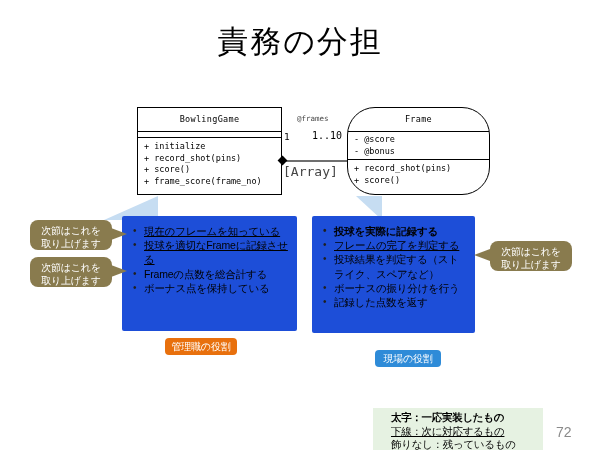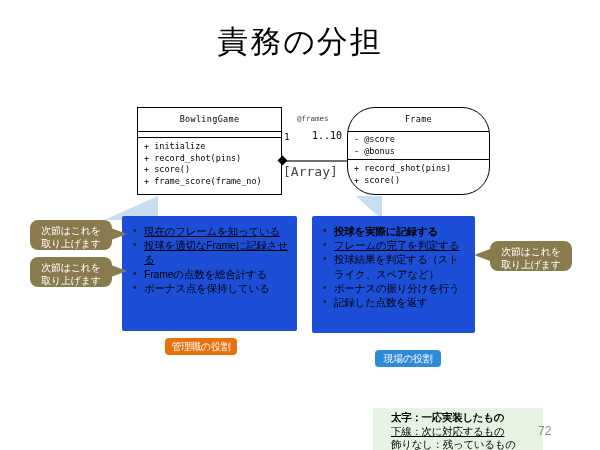--- a/index.html
+++ b/index.html
@@ -223,23 +223,23 @@
     line-height: 13.5px;
     color: #000000;
     letter-spacing: -0.3px;
   }
   #legend .lg-bold { font-weight: bold; }
   #legend .lg-underline { text-decoration: underline; }
 
   
   #page-number {
     position: absolute;
-    left: 538px;
+    left: 556px;
     top: 424px;
-    font-size: 12px;
+    font-size: 14px;
     color: #8a8a8a;
   }
 </style>
 </head>
 <body>
 
 <div id="slide">
 
   <div id="slide-title">責務の分担</div>
 

